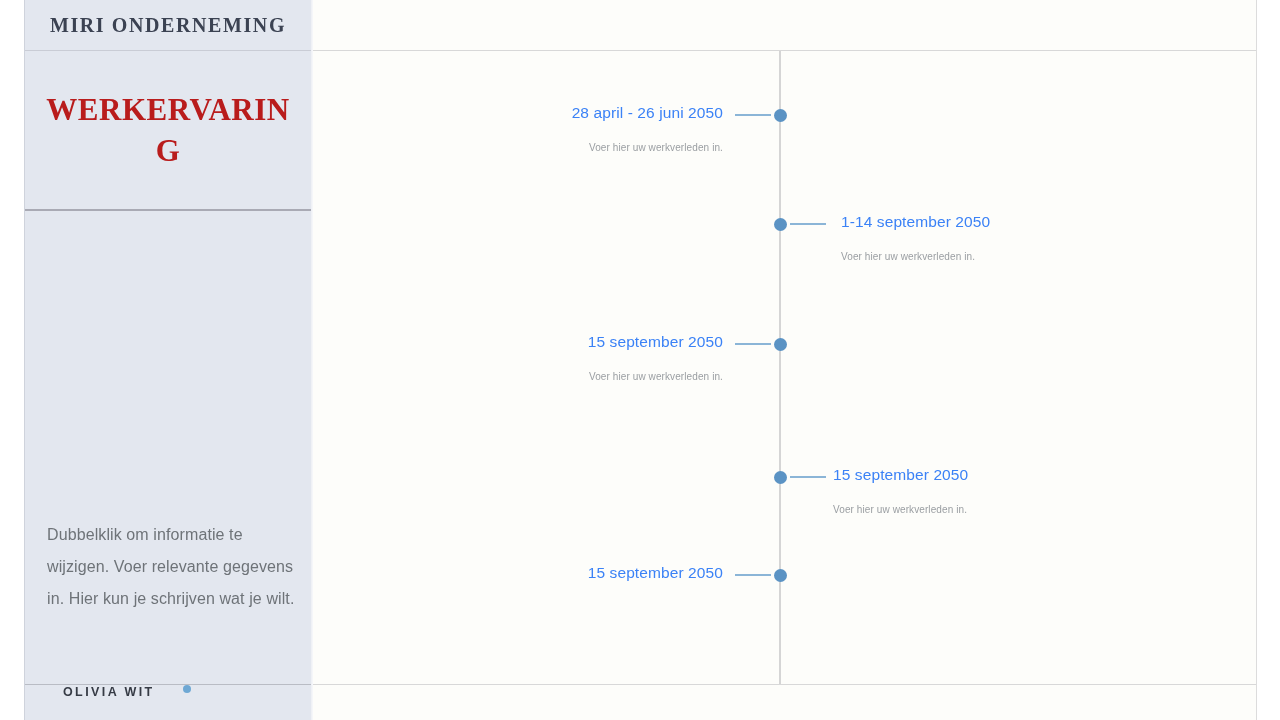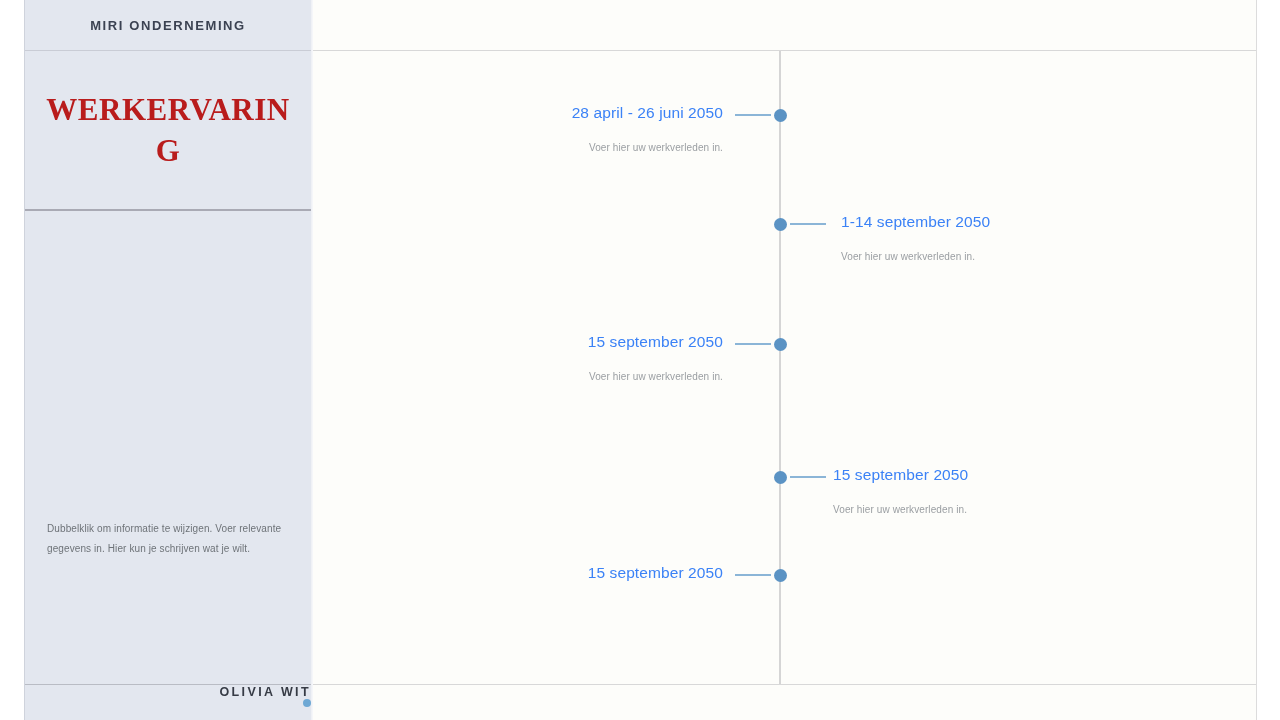--- a/index.html
+++ b/index.html
@@ -41,22 +41,22 @@
   .sidebar-brand {
     position: absolute;
     left: 0; top: 0;
     width: 100%;
     height: 50px;
     display: flex;
     align-items: center;
     justify-content: center;
   }
   .sidebar-brand-text {
-    font-family: Liberation Sans, sans-serif;
-    font-size: 13px;
+    font-family: Liberation Serif, serif;
+    font-size: 20px;
     font-weight: 700;
     letter-spacing: 1.6px;
     color: #3b4252;
     white-space: nowrap;
   }
 
   .sidebar-div-top {
     position: absolute;
     left: 0; top: 50px;
     width: 100%; height: 1px;
@@ -91,42 +91,41 @@
     background: #a9aab4;
   }
 
   .sidebar-body {
     position: absolute;
     left: 22px;
     top: 519px;
     width: 250px;
   }
   .sidebar-body p {
-    font-size: 10px;
+    font-size: 16px;
     line-height: 2.0;
     color: #6e7378;
     letter-spacing: 0.1px;
   }
 
   .sidebar-div-bot {
     position: absolute;
     left: 0; top: 684px;
     width: 100%; height: 1px;
     background: #b9bcc4;
   }
 
   .sidebar-footer {
     position: absolute;
     left: 0; top: 685px;
     width: 100%;
     height: 35px;
     display: flex;
-    align-items: flex-end;
-    padding-left: 22px;
-    flex-direction: column;
+    align-items: flex-start;
+    padding-left: 38px;
   }
   .footer-name {
     font-size: 12.5px;
     font-weight: 600;
     letter-spacing: 2.4px;
     color: #363b45;
     white-space: nowrap;
   }
   .footer-dot {
     width: 8px;

